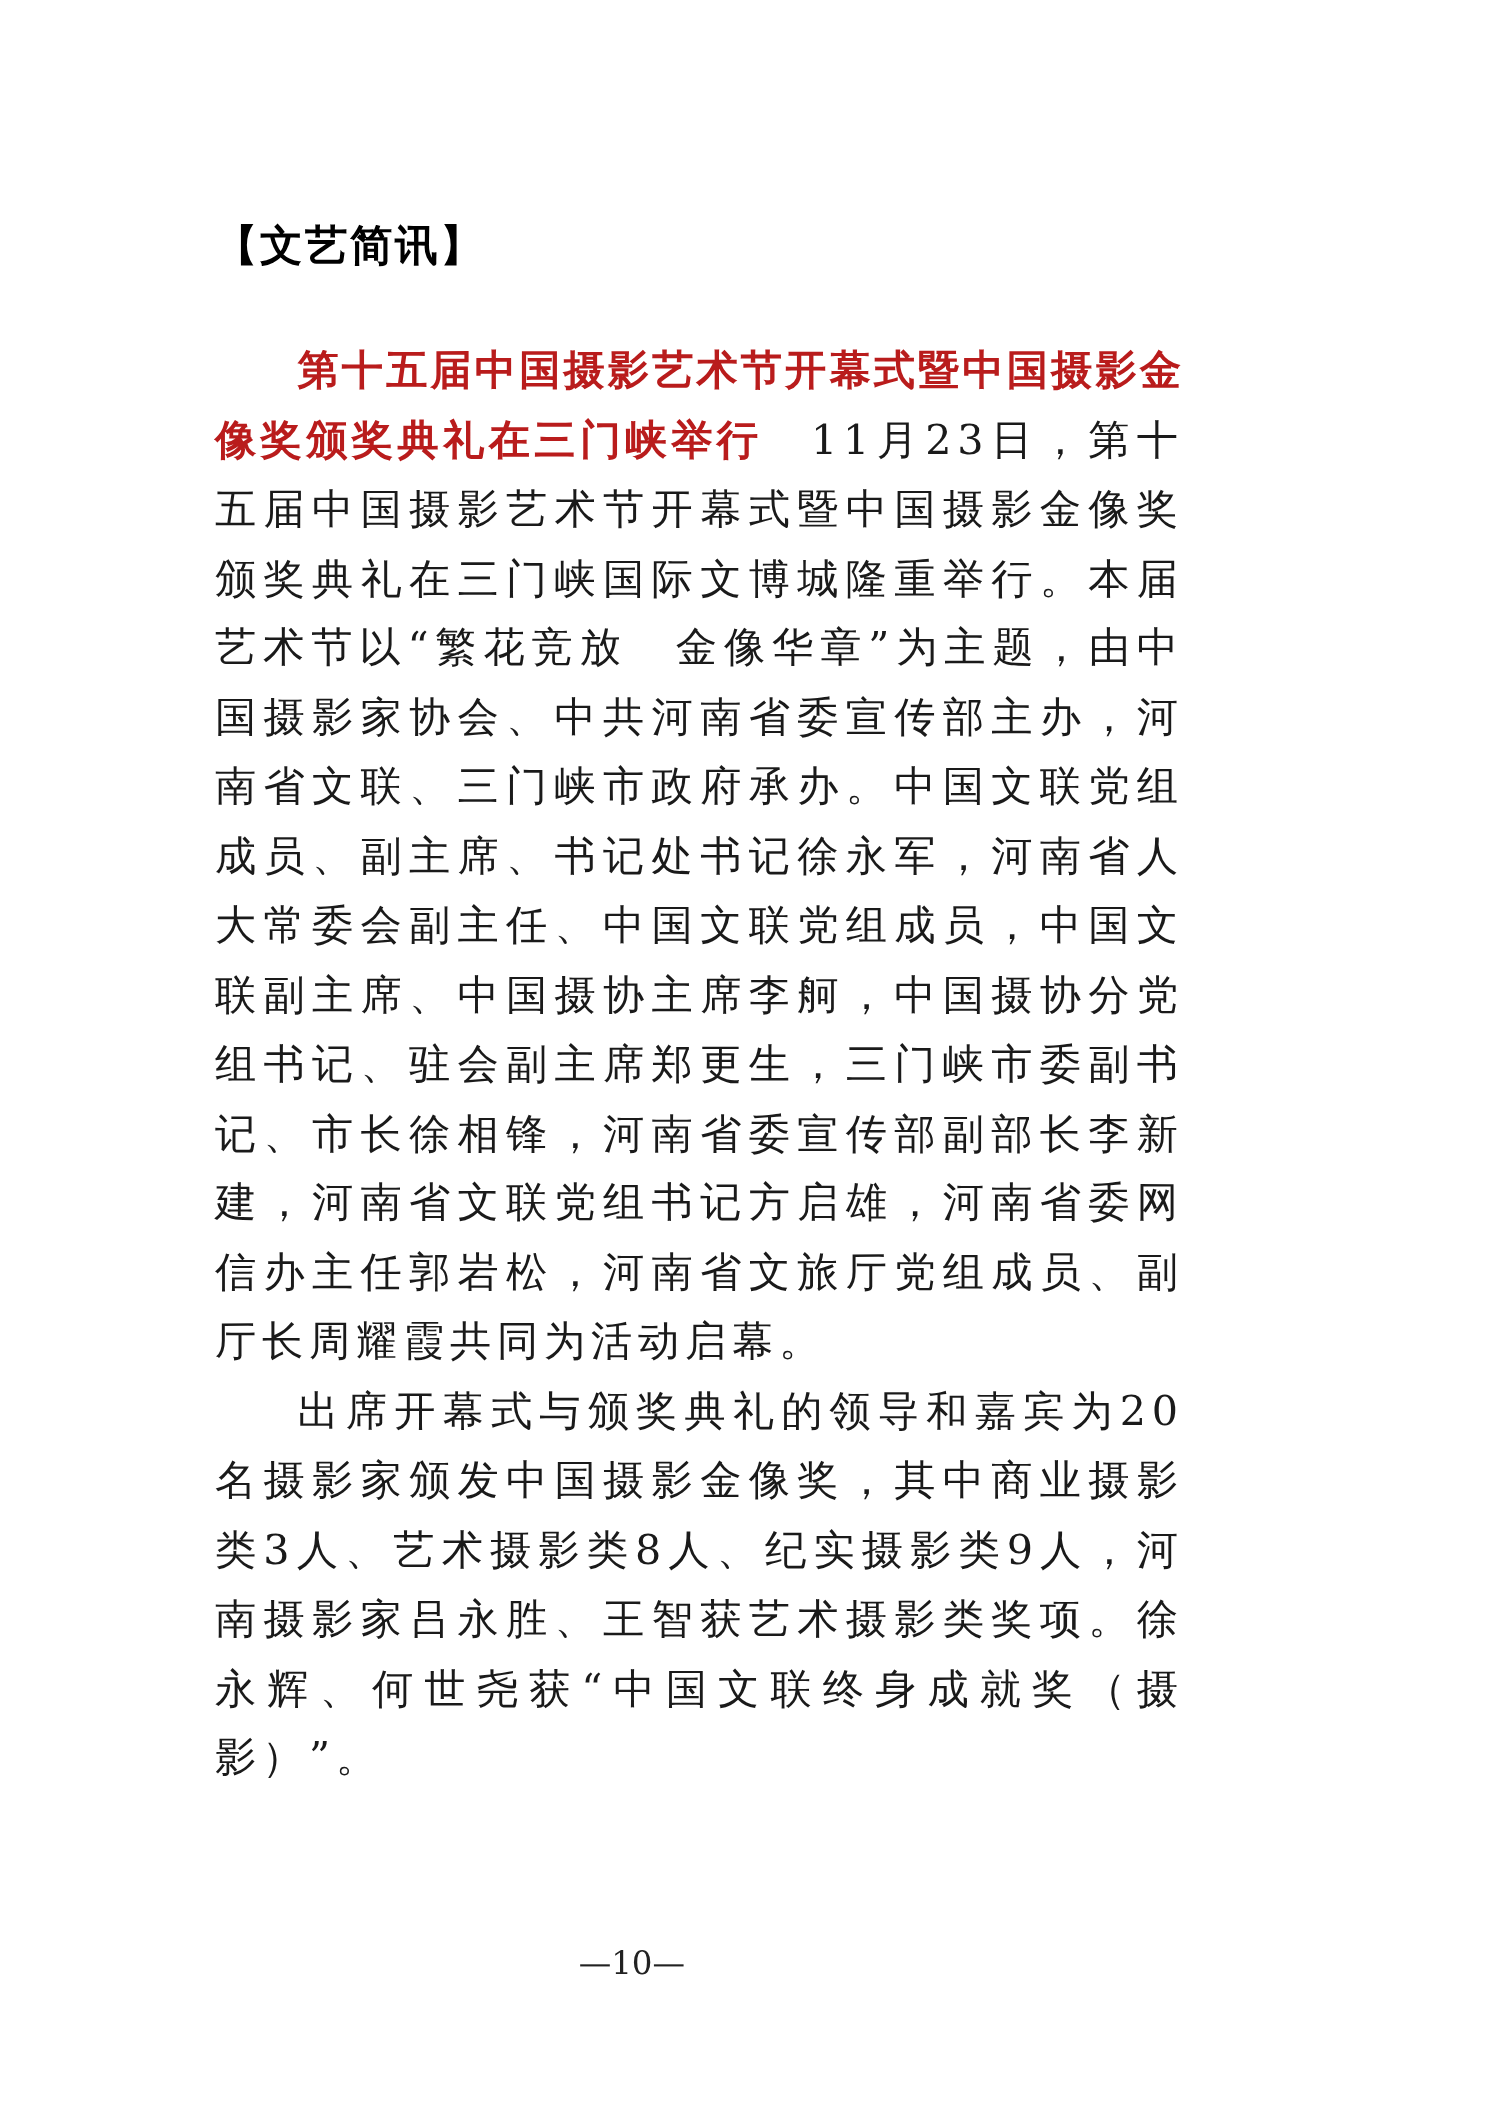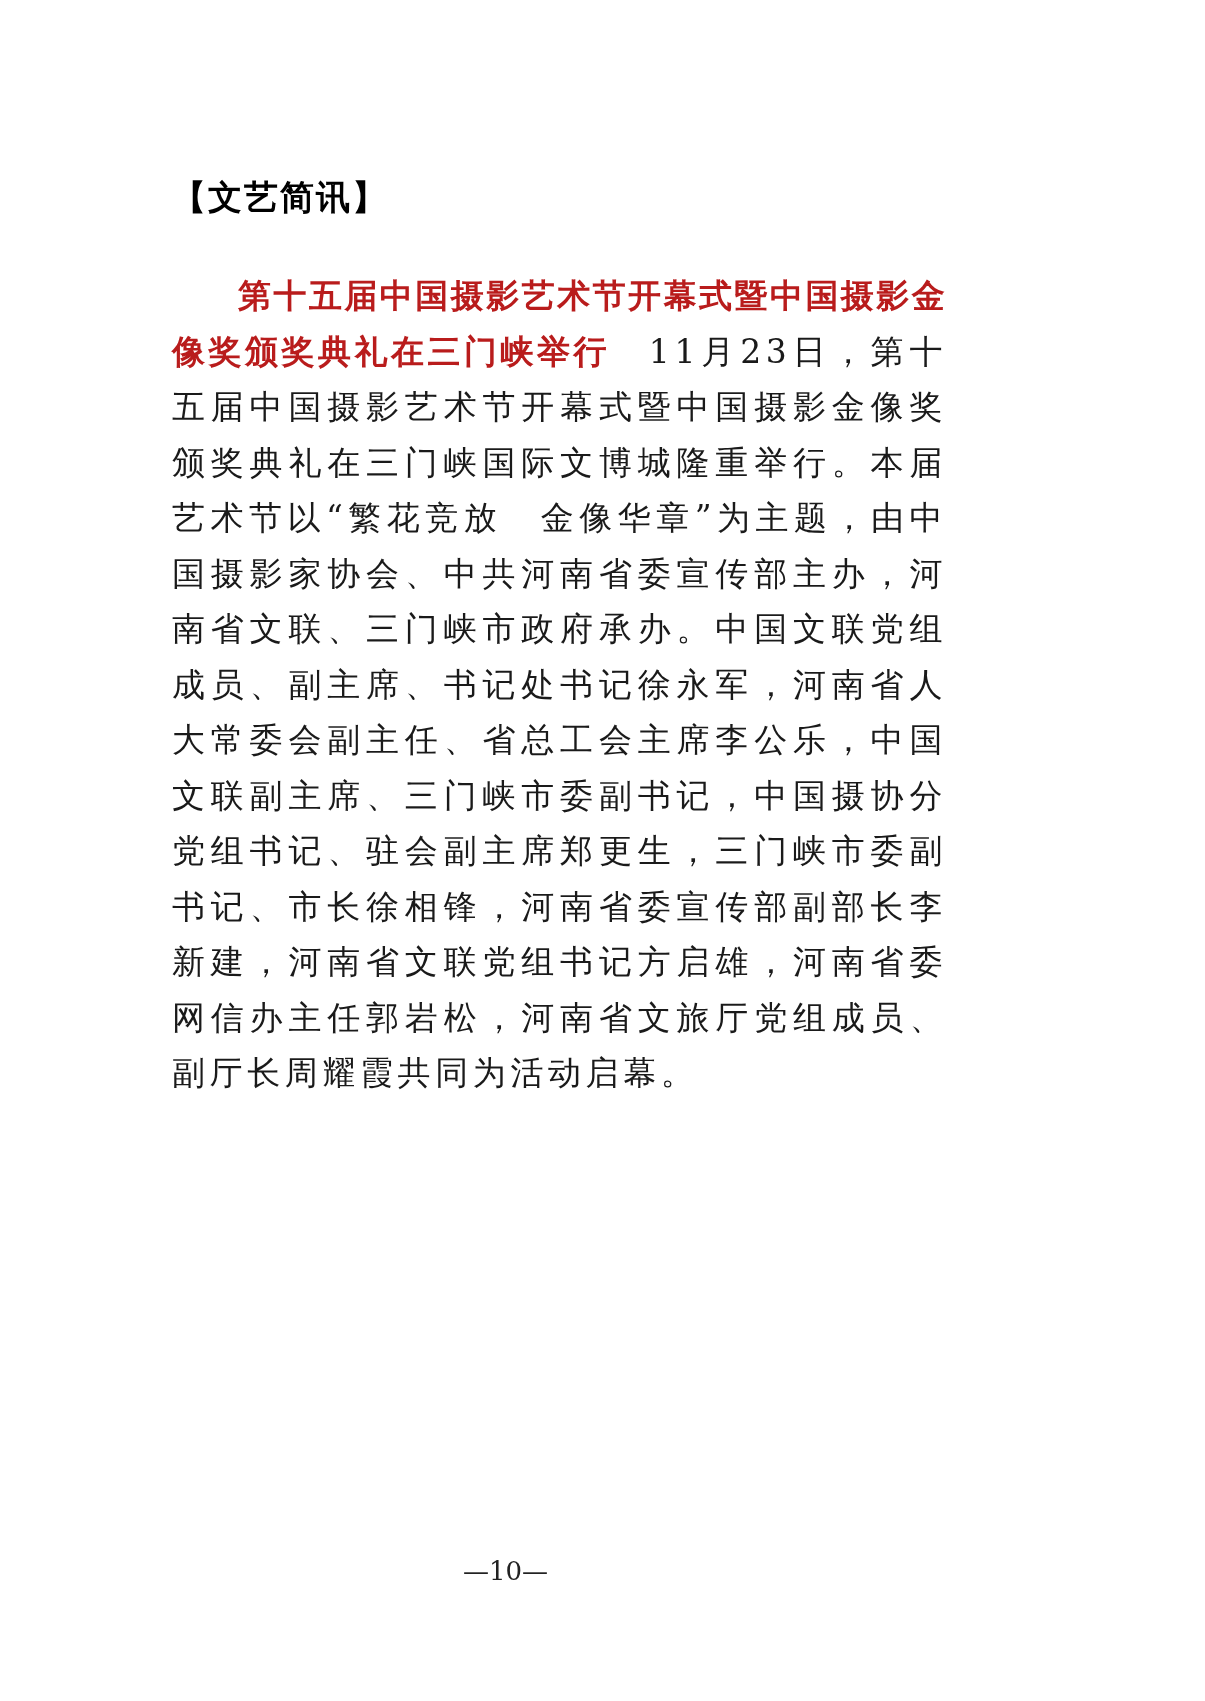--- a/index.html
+++ b/index.html
@@ -67,20 +67,21 @@
     }
   </style>
 </head>
 <body>
 
 <div class="page">
 
   <div class="section-header">【文艺简讯】</div>
 
   <div class="body-text">
-    <p class="para"><span class="headline">第十五届中国摄影艺术节开幕式暨中国摄影金像奖颁奖典礼在三门峡举行</span><span>　11月23日，第十五届中国摄影艺术节开幕式暨中国摄影金像奖颁奖典礼在三门峡国际文博城隆重举行。本届艺术节以“繁花竞放　金像华章”为主题，由中国摄影家协会、中共河南省委宣传部主办，河南省文联、三门峡市政府承办。中国文联党组成员、副主席、书记处书记徐永军，河南省人大常委会副主任、省总工会主席李公乐，中国文联副主席、三门峡市委副书记，中国摄协分党组书记、驻会副主席郑更生，三门峡市委副书记、市长徐相锋，河南省委宣传部副部长李新建，河南省文联党组书记方启雄，河南省委网信办主任郭岩松，河南省文旅厅党组成员、副厅长周耀霞共同为活动启幕。</span></p>
+    <p class="para"><span class="headline">第十五届中国摄影艺术节开幕式暨中国摄影金像奖颁奖典礼在三门峡举行</span><span>　11月23日，第十五届中国摄影艺术节开幕式暨中国摄影金像奖颁奖典礼在三门峡国际文博城隆重举行。本届艺术节以“繁花竞放　金像华章”为主题，由中国摄影家协会、中共河南省委宣传部主办，河南省文联、三门峡市政府承办。中国文联党组成员、副主席、书记处书记徐永军，河南省人大常委会副主任、中国文联党组成员，中国文联副主席、中国摄协主席李舸，中国摄协分党组书记、驻会副主席郑更生，三门峡市委副书记、市长徐相锋，河南省委宣传部副部长李新建，河南省文联党组书记方启雄，河南省委网信办主任郭岩松，河南省文旅厅党组成员、副厅长周耀霞共同为活动启幕。</span></p>
 
+    <p class="para"><span>出席开幕式与颁奖典礼的领导和嘉宾为20名摄影家颁发中国摄影金像奖，其中商业摄影类3人、艺术摄影类8人、纪实摄影类9人，河南摄影家吕永胜、王智获艺术摄影类奖项。徐永辉、何世尧获“中国文联终身成就奖（摄影）”。</span></p>
 
   </div>
 
   <div class="page-number">—10—</div>
 
 </div>
 
 </body></html>

